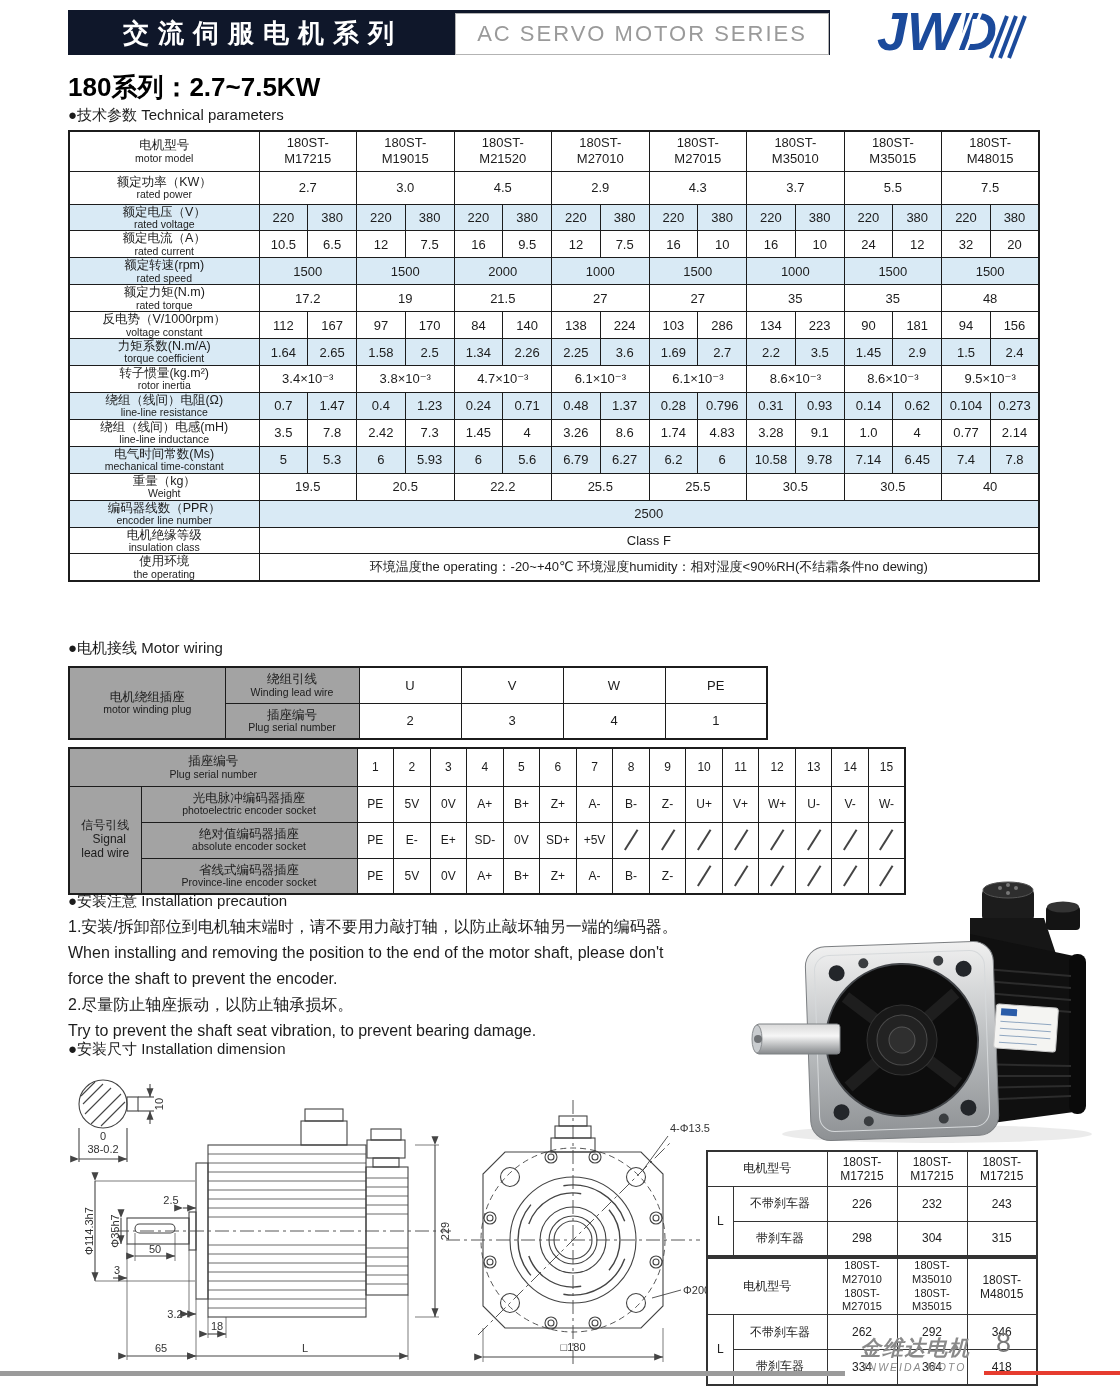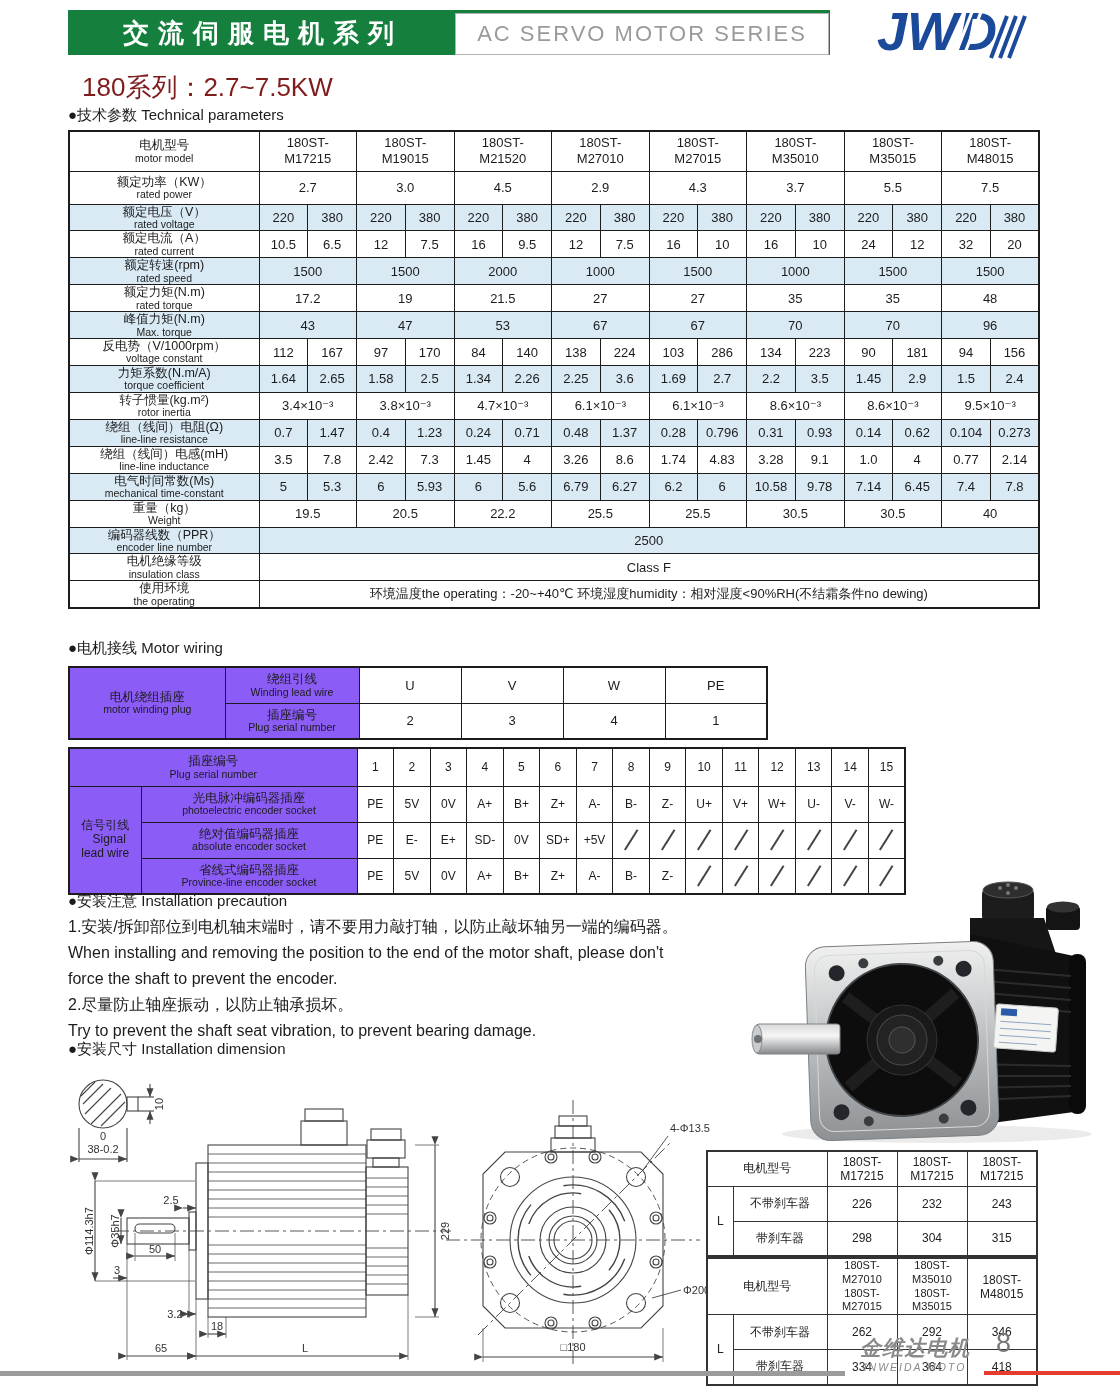--- a/index.html
+++ b/index.html
@@ -1,28 +1,28 @@
 <!DOCTYPE html>
 <html><head>
 <meta charset="utf-8">
 <style>
   * { box-sizing: border-box; }
   body { margin:0; background:#fff; font-family:"Liberation Sans","DejaVu Sans",sans-serif; }
   .page { position:relative; width:1120px; height:1387px; background:#fff; overflow:hidden; color:#1c1c1c; }
 
   
-  .header-bar { position:absolute; left:68px; top:10px; width:762px; height:45px; background:#15803d; }
+  .header-bar { position:absolute; left:68px; top:10px; width:762px; height:45px; background:#0f172a; }
   .header-title-cn { position:absolute; left:30px; top:6px; width:330px; text-align:center;
        color:#fff; font-size:26px; font-weight:bold; letter-spacing:9px; }
   .header-en-box { position:absolute; left:387px; top:3px; width:374px; height:42px; background:#fff;
        border:1px solid #b3b3b3; display:flex; align-items:center; justify-content:center;
        color:#9a9a9a; font-size:22px; letter-spacing:2px; }
   .logo-wrap { position:absolute; left:875px; top:2px; width:185px; height:62px; }
 
-  .series-title { position:absolute; left:82px; top:70px; font-size:26px; font-weight:normal; color:#7f1d1d; }
+  .series-title { position:absolute; left:68px; top:70px; font-size:26px; font-weight:bold; color:#000000; }
   .section-label { position:absolute; left:68px; font-size:15px; color:#1c1c1c; }
   #sec-tech { top:106px; }
   #sec-wiring { top:639px; }
   #sec-precaution { top:892px; }
   #sec-dimension { top:1040px; }
 
   table { border-collapse:collapse; }
   td, th { padding:0; font-weight:normal; }
 
   
@@ -34,21 +34,21 @@
   .spec tr.h-power { height:33px; }
   .spec tr.hl td, .spec tr.hl th { background:#d9eaf5; }
   .lab .cn { font-size:12.5px; line-height:1.15; }
   .lab .en { font-size:10.5px; line-height:1.1; }
   .model { font-size:12.5px; line-height:1.25; }
 
   
   .winding { position:absolute; left:68px; top:666px; width:698px; table-layout:fixed; border:2px solid #1c1c1c; }
   .winding td, .winding th { border:1px solid #1c1c1c; text-align:center; vertical-align:middle; font-size:13px; }
   .winding tr { height:36px; }
-  .g { background:#8b5cf6; }
+  .g { background:#a3a3a3; }
 
   
   .signal { position:absolute; left:68px; top:747px; width:838px; table-layout:fixed; border:2px solid #1c1c1c; }
   .signal td, .signal th { border:1px solid #1c1c1c; text-align:center; vertical-align:middle; font-size:12px; }
   .signal tr { height:36px; }
   .signal tr.h-head { height:38px; }
   .slash { width:24px; height:1.5px; background:#444; transform:rotate(-58deg); margin:13px auto; }
 
   
   .precaution { position:absolute; left:68px; top:914px; width:665px; font-size:16px; line-height:26px; color:#1c1c1c; }
@@ -225,34 +225,20 @@
             <div class="en">rated torque</div>
           </th>
           <td colspan="2">17.2</td>
           <td colspan="2">19</td>
           <td colspan="2">21.5</td>
           <td colspan="2">27</td>
           <td colspan="2">27</td>
           <td colspan="2">35</td>
           <td colspan="2">35</td>
           <td colspan="2">48</td>
-        </tr>
-        <tr class="hl h-std">
-          <th class="lab">
-            <div class="cn">峰值力矩(N.m)</div>
-            <div class="en">Max. torque</div>
-          </th>
-          <td colspan="2">43</td>
-          <td colspan="2">47</td>
-          <td colspan="2">53</td>
-          <td colspan="2">67</td>
-          <td colspan="2">67</td>
-          <td colspan="2">70</td>
-          <td colspan="2">70</td>
-          <td colspan="2">96</td>
         </tr>
         <tr class="h-std">
           <th class="lab">
             <div class="cn">反电势（V/1000rpm）</div>
             <div class="en">voltage constant</div>
           </th>
           <td>112</td>
           <td>167</td>
           <td>97</td>
           <td>170</td>

